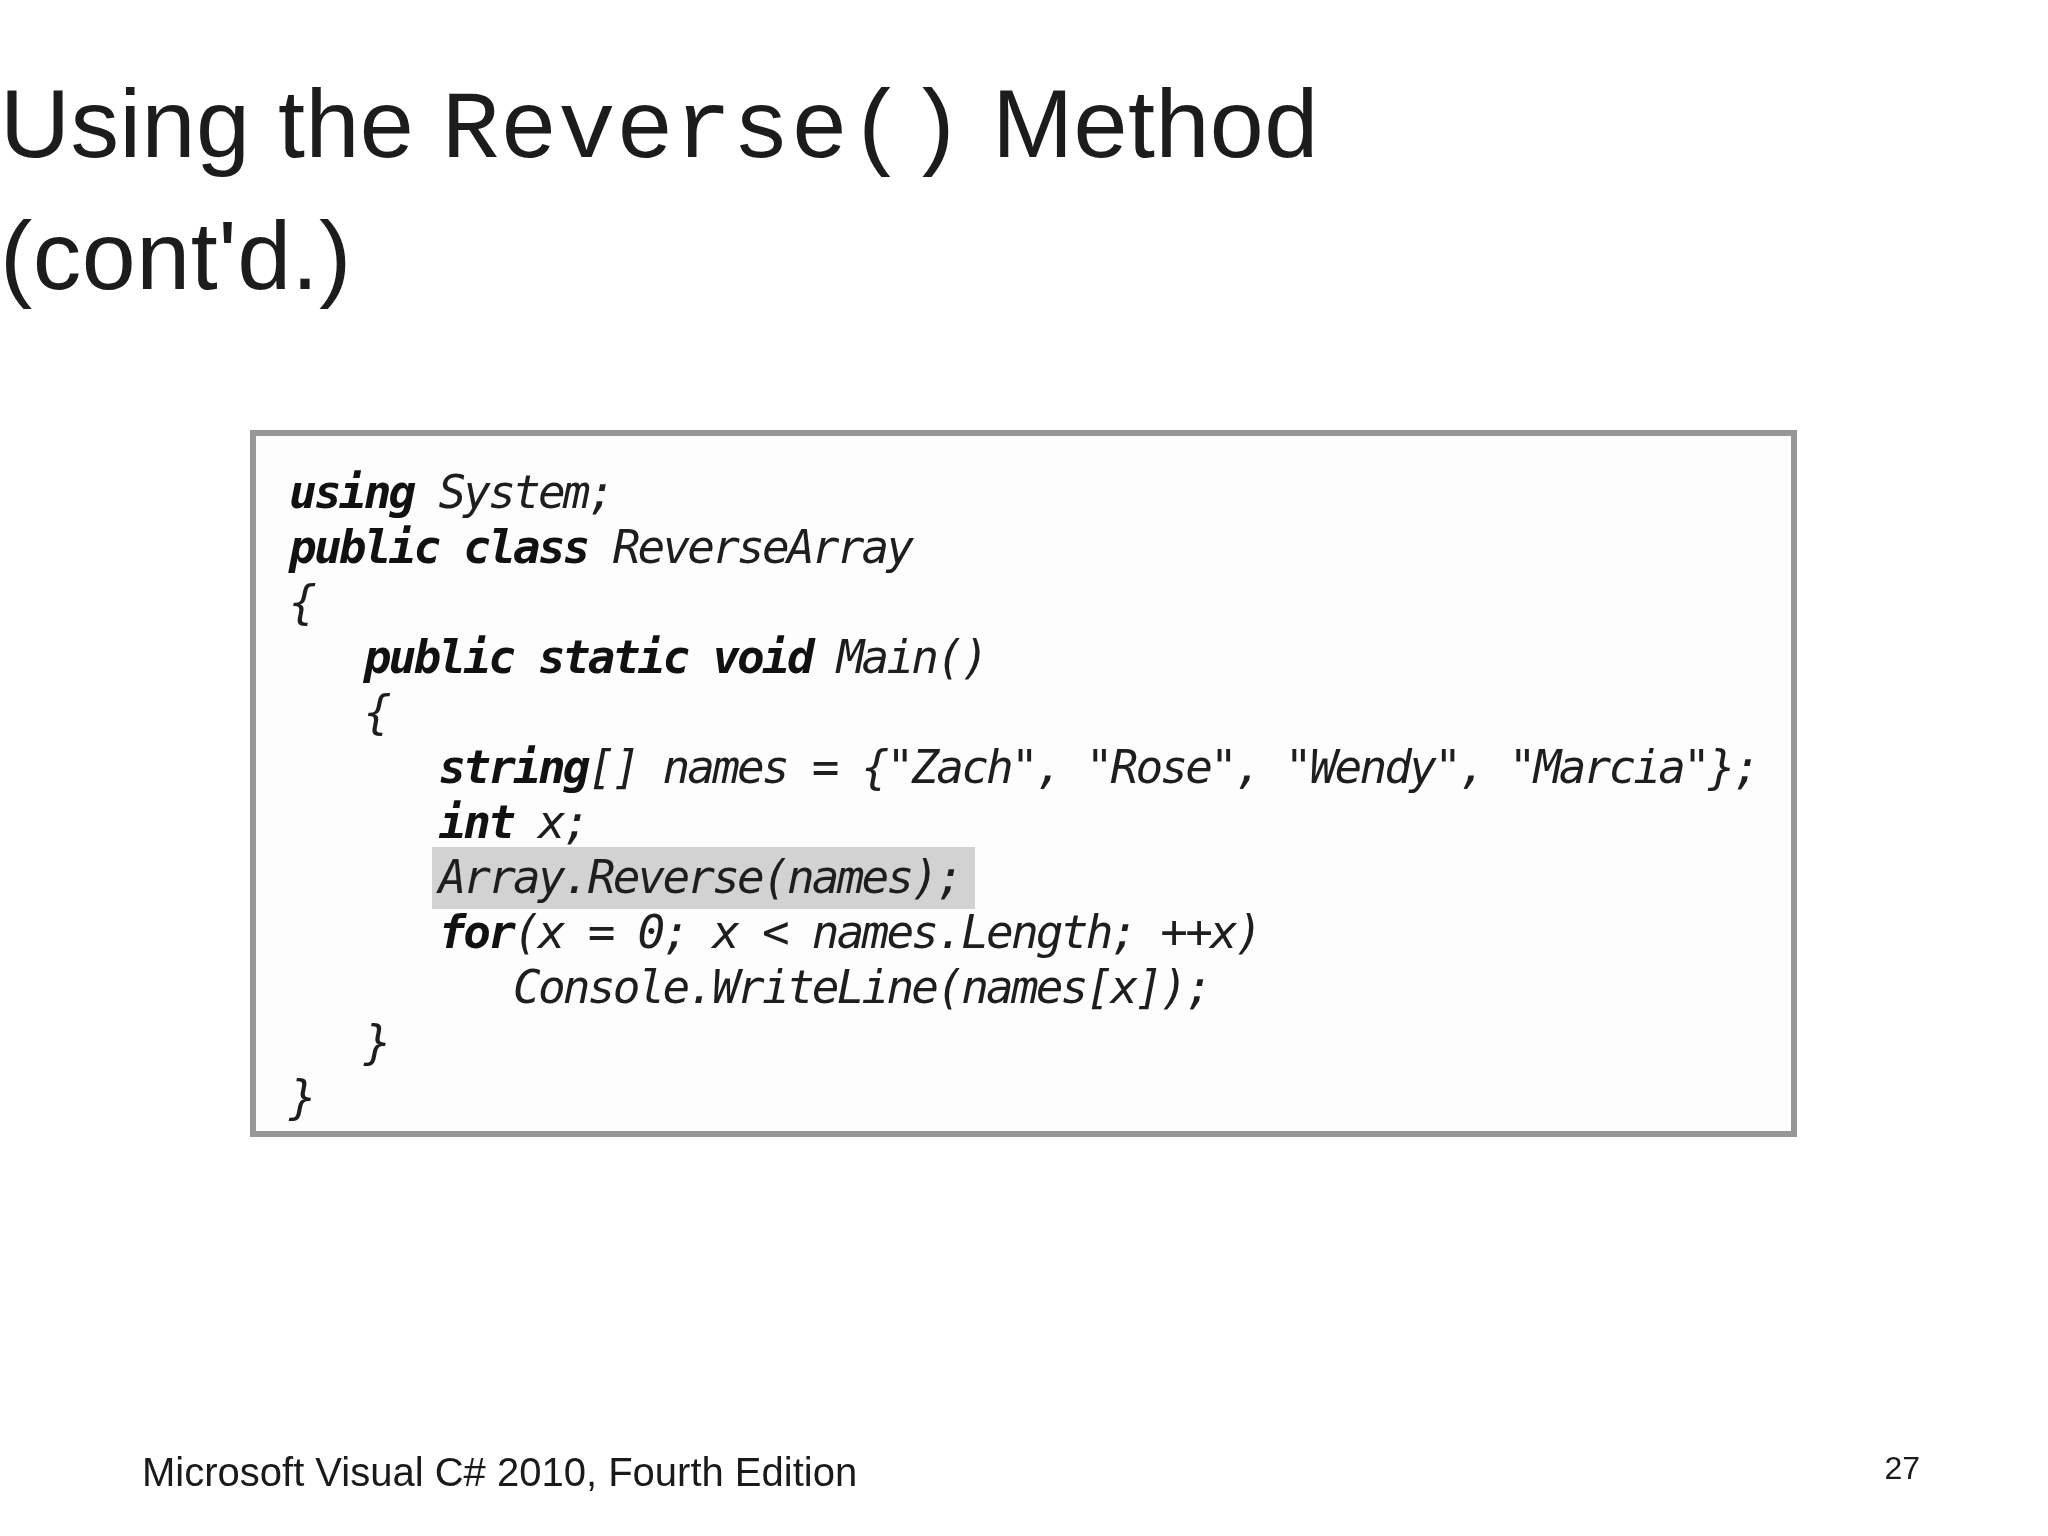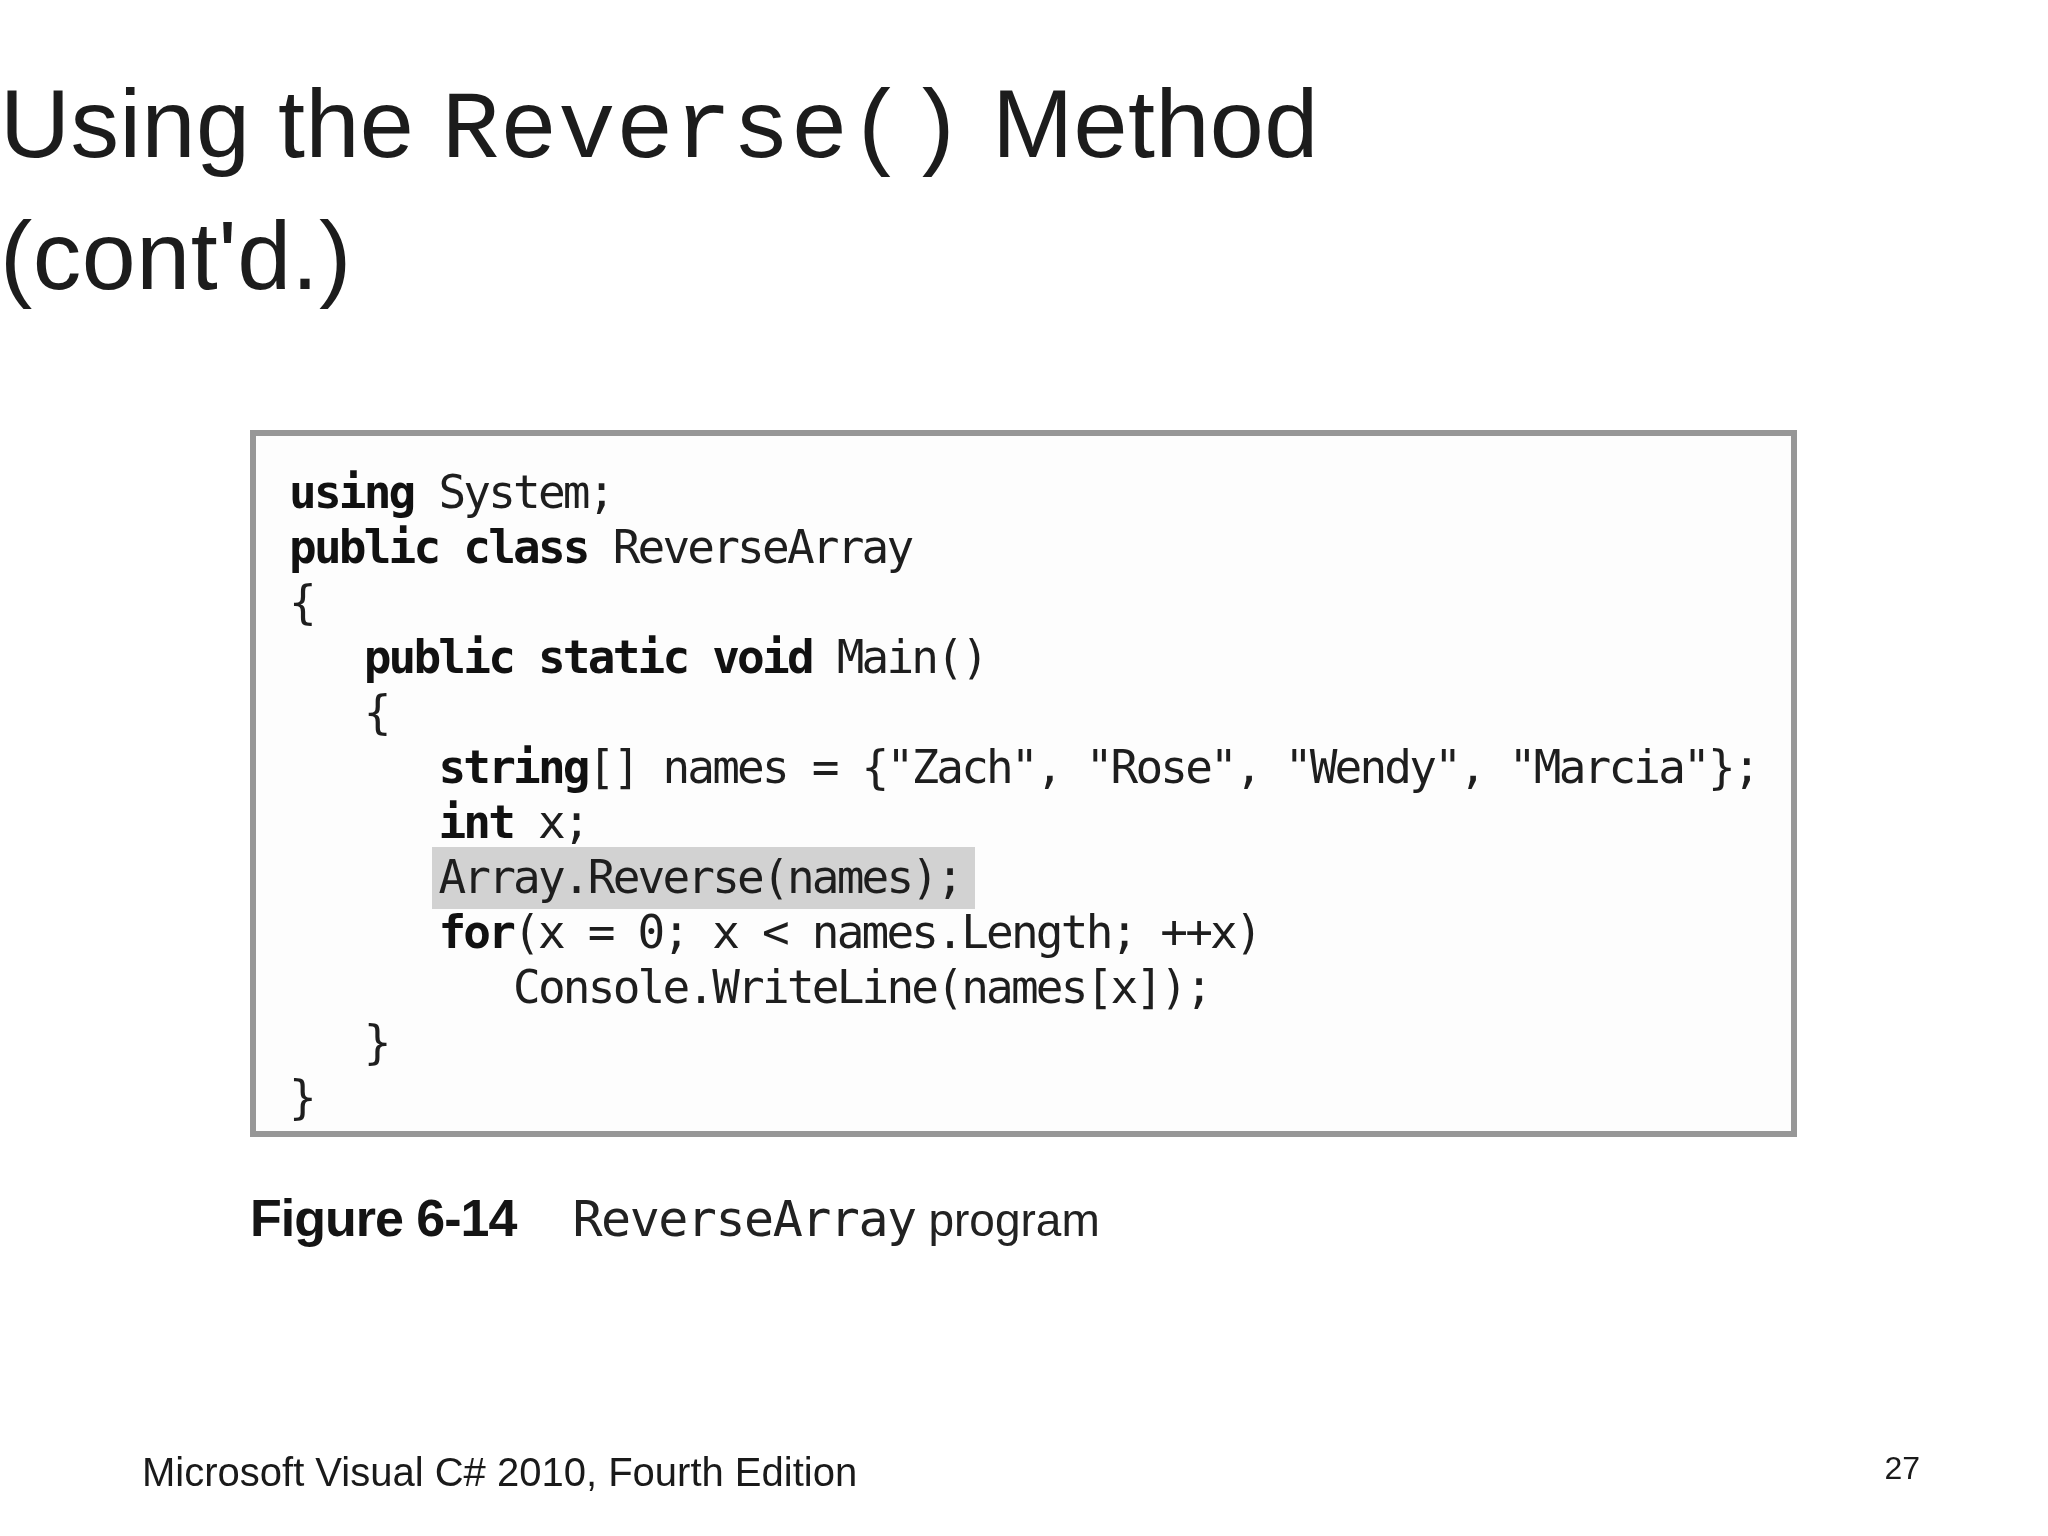--- a/index.html
+++ b/index.html
@@ -47,21 +47,21 @@
   }
   .code {
     padding: 29px 0 0 33px;
     font-family: "DejaVu Sans Mono", monospace;
     font-size: 46px;
     letter-spacing: -2.8px;
     line-height: 55px;
     color: #1e1e1e;
     white-space: pre;
   }
-  .code-line { white-space: pre; }
+  .code-line { white-space: pre; font-style: italic; }
   .kw { font-weight: bold; color: #111111; }
   .hl {
     background: var(--highlight-color, #d2d2d2);
     padding: 3px 14px 5px 6px;
     margin-left: -6px;
   }
 
   
   .caption {
     position: absolute;
@@ -111,18 +111,17 @@
 
   <div class="title">
     <div class="title-line"><span>Using the </span><span class="title-mono">Reverse()</span><span> Method</span></div>
     <div class="title-line">(cont'd.)</div>
   </div>
 
   <div class="code-box">
     <div class="code" id="code-lines"><div class="code-line"><span class=""><span class="kw">using</span><span> System;</span></span></div><div class="code-line"><span class=""><span class="kw">public class</span><span> ReverseArray</span></span></div><div class="code-line"><span class=""><span>{</span></span></div><div class="code-line">   <span class=""><span class="kw">public static void</span><span> Main()</span></span></div><div class="code-line">   <span class=""><span>{</span></span></div><div class="code-line">      <span class=""><span class="kw">string</span><span>[] names = {"Zach", "Rose", "Wendy", "Marcia"};</span></span></div><div class="code-line">      <span class=""><span class="kw">int</span><span> x;</span></span></div><div class="code-line">      <span class="hl"><span>Array.Reverse(names);</span></span></div><div class="code-line">      <span class=""><span class="kw">for</span><span>(x = 0; x &lt; names.Length; ++x)</span></span></div><div class="code-line">         <span class=""><span>Console.WriteLine(names[x]);</span></span></div><div class="code-line">   <span class=""><span>}</span></span></div><div class="code-line"><span class=""><span>}</span></span></div></div>
   </div>
 
-  <div class="caption"><span class="cap-label">Figure 6-14</span><span class="cap-code">ReverseArray</span><span class="cap-text"> program</span></div>
 
   <div class="footer-left">Microsoft Visual C# 2010, Fourth Edition</div>
   <div class="footer-right">27</div>
 
 </div>
 
 </body></html>

